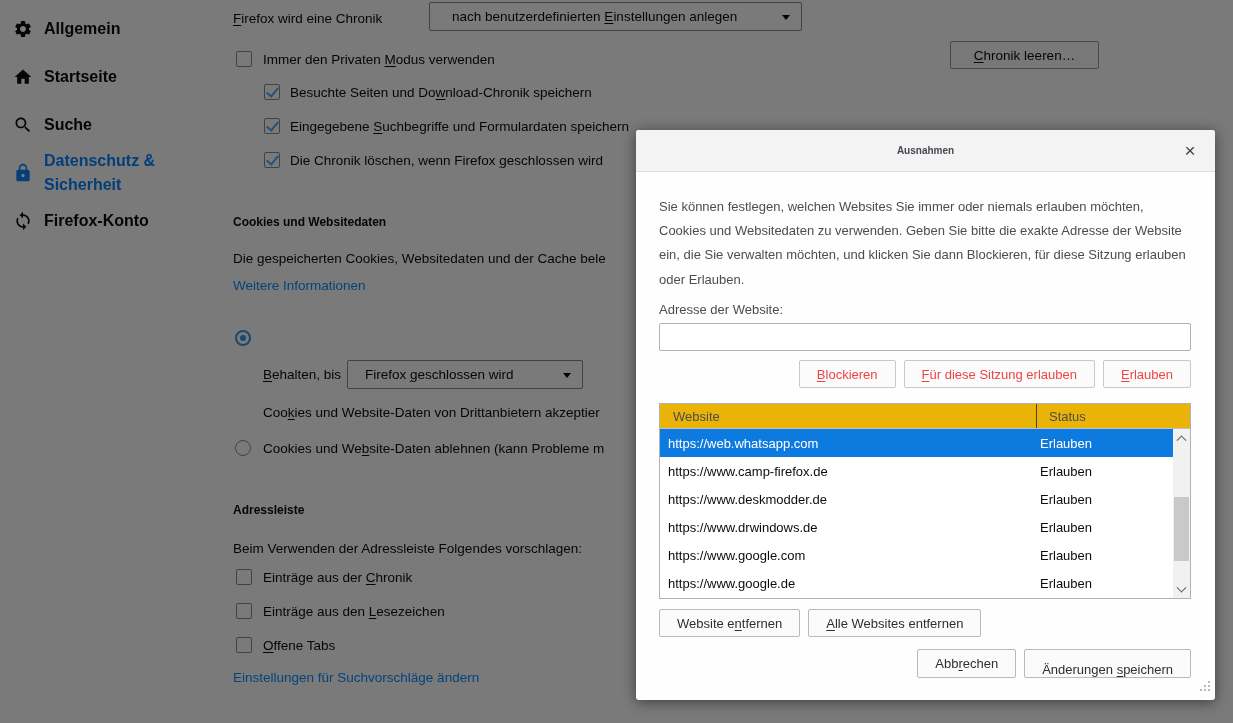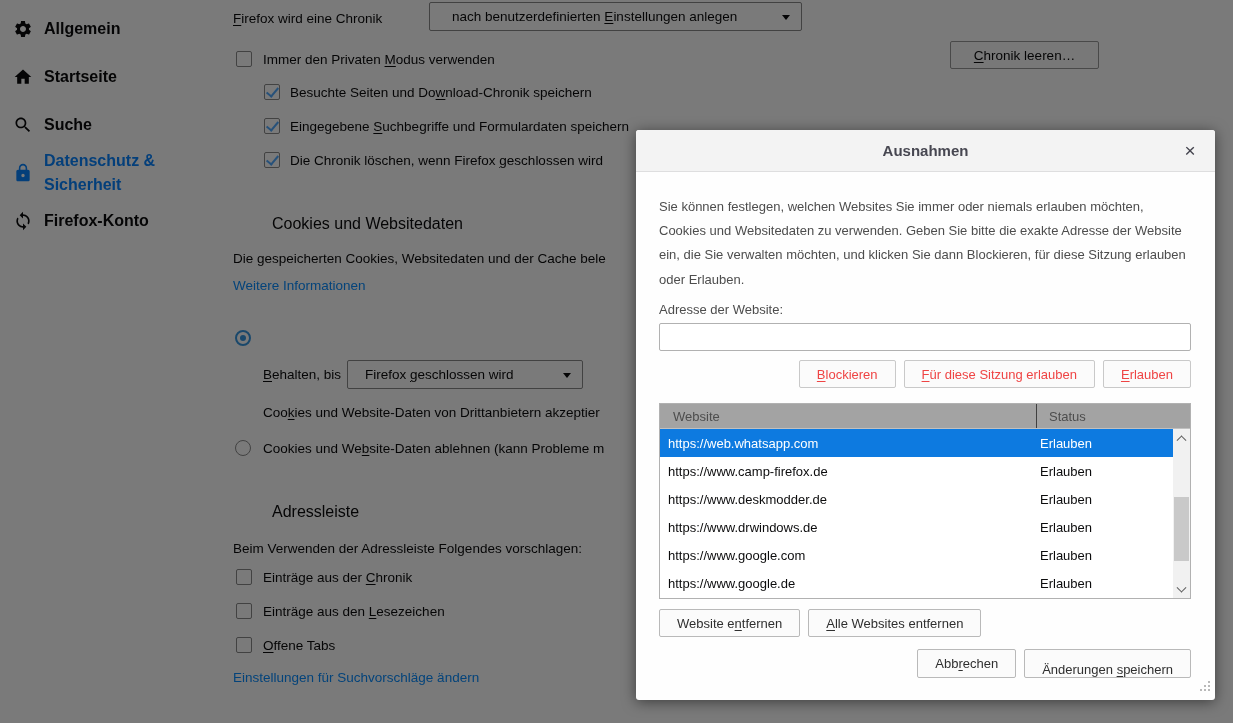--- a/index.html
+++ b/index.html
@@ -13,21 +13,21 @@
   .sidebar { position:absolute; left:0; top:5px; width:215px; }
   .side-item { min-height:48px; display:flex; align-items:center; padding-left:13px; cursor:pointer; }
   .side-item .icn { width:20px; height:20px; margin-right:11px; flex:0 0 20px; }
   .side-item .lbl { font-size:16px; max-width:132px; line-height:24px;font-weight:bold; }
   .side-item.active .lbl { color:var(--accent); }
   .side-item svg { width:20px; height:20px; fill:#0c0c0d; }
   .side-item.active svg { fill:var(--accent); }
 
   .abs { position:absolute; white-space:nowrap;text-align:right; }
   .txt { font-size:13.5px; }
-  .h1 { font-size:16px; font-weight:normal;margin-left:39px; }
+  .h1 { font-size:12px; font-weight:bold; }
   .link { color:var(--link); cursor:pointer; font-size:13.5px; }
 
   .select { position:absolute; height:29px; background:#fff; border:1px solid #8a8a8a; border-radius:2px;
             display:flex; align-items:center; font-size:13.5px; cursor:pointer; }
   .caret { position:absolute; right:11px; top:50%; margin-top:-2px; width:0; height:0;
            border-left:4.5px solid transparent; border-right:4.5px solid transparent; border-top:5px solid #0c0c0d; }
 
   .btn-bg { position:absolute; background:#fbfbfb; border:1px solid #999; border-radius:2px;
             display:flex; align-items:center; justify-content:center; font-size:13.5px; cursor:pointer; }
 
@@ -39,34 +39,34 @@
   .radio.checked::after { content:''; position:absolute; left:3px; top:3px; width:6px; height:6px; border-radius:50%; background:#3797e0; }
 
   
   .overlay { position:absolute; inset:0; background:rgba(0,0,0,0.52); }
 
   
   .dialog { position:absolute; left:636px; top:130px; width:579px; height:570px; background:#fefefe;
             border-radius:3px; box-shadow:0 2px 14px rgba(0,0,0,0.5); font-size:13px; }
   .dlg-header { height:42px; background:#f3f3f3; border-bottom:1px solid #dededf; border-radius:3px 3px 0 0;
                 display:flex; align-items:center; justify-content:center; position:relative; }
-  .dlg-title { font-size:15px; font-weight:600; color:#474751; }
+  .dlg-title { font-size:10px; font-weight:600; color:#474751; }
   .dlg-close { position:absolute; right:6px; top:0; width:38px; height:42px; display:flex; align-items:center;
                justify-content:center; font-size:19px; color:#44444e; cursor:pointer; }
   .dlg-desc { position:absolute; left:23px; top:65px; width:536px; line-height:24.2px; color:#4d4d4d; white-space:pre-line; }
   .dlg-addr-label { position:absolute; left:23px; top:172px; color:#4d4d4d; }
   .dlg-input { position:absolute; left:23px; top:193px; width:532px; height:28px; border:1px solid #b1b1b1;
                border-radius:2px; background:#fff; font:inherit; padding:0 8px; }
   .row-flex { position:absolute; display:flex; gap:8px; }
   .dbtn { height:28px; padding:0 17px; background:#fbfbfb; border:1px solid #b9b9b9; border-radius:2px;
           display:flex; align-items:center; font-size:13px; color:#2f2f2f; cursor:pointer; }
   .dbtn.dim { color:#ef4444; border-color:#c9c9c9; }
 
   .listbox { position:absolute; left:23px; top:273px; width:532px; height:196px; border:1px solid #b1b1b1; background:#fff; }
-  .lb-header { height:25px; background:#a3a3a3; border-bottom:1px solid #c0c0c0; display:flex; color:#4d4d4d; }
+  .lb-header { height:25px; background:#eab308; border-bottom:1px solid #c0c0c0; display:flex; color:#4d4d4d; }
   .lb-header .c1 { width:376px; display:flex; align-items:center; padding-left:13px; }
   .lb-header .c2 { flex:1; display:flex; align-items:center; padding-left:12px; border-left:1px solid #404040; }
   .lb-row { height:28px; display:flex; align-items:center; cursor:pointer; }
   .lb-row .c1 { width:376px; padding-left:8px; overflow:hidden; }
   .lb-row .c2 { flex:1; padding-left:4px; }
   .lb-row.selected { background:var(--sel); color:#fff; }
   .scrollbar { position:absolute; right:0; top:25px; bottom:0; width:17px; background:#f1f1f1; }
   .sb-btn { position:absolute; left:0; width:17px; height:16px; display:flex; align-items:center; justify-content:center; cursor:pointer; }
   .chev { width:7px; height:7px; border-right:1.5px solid #5a5a5a; border-bottom:1.5px solid #5a5a5a; }
   .chev.up { transform:rotate(-135deg) translate(-2px,-2px); }

